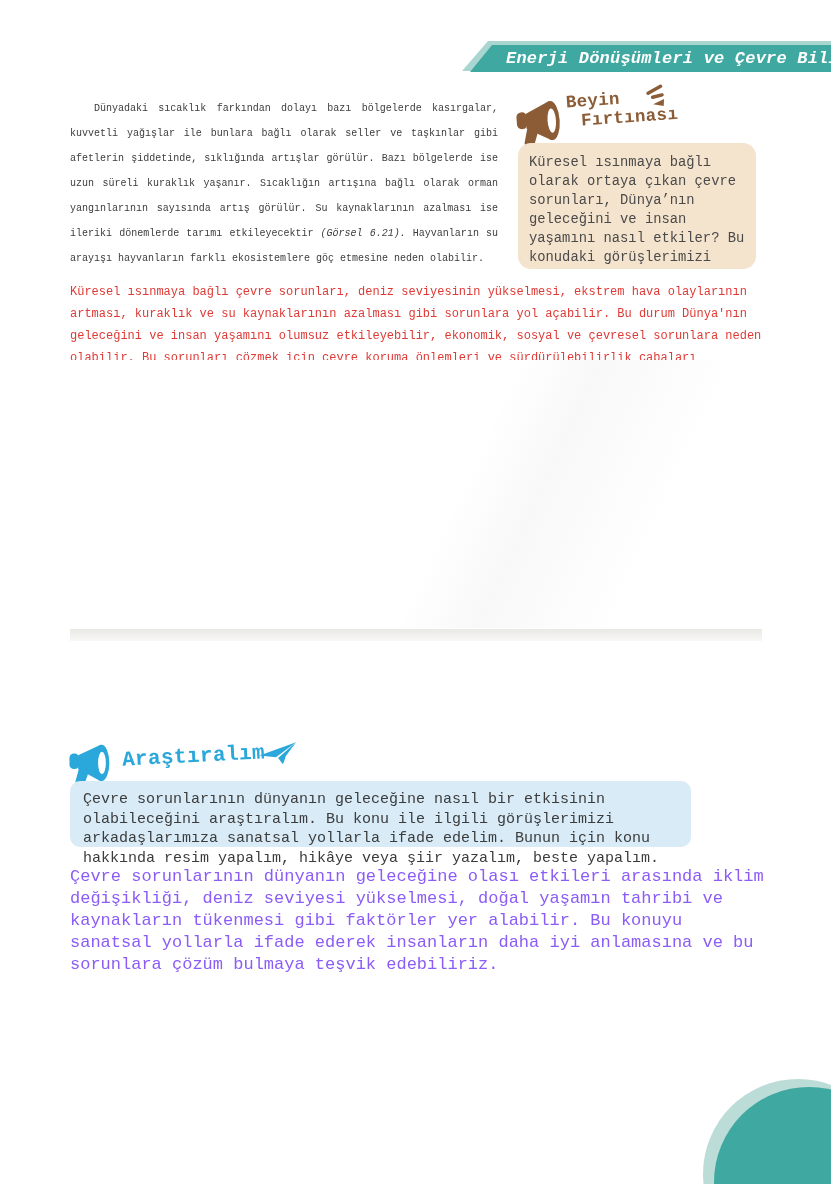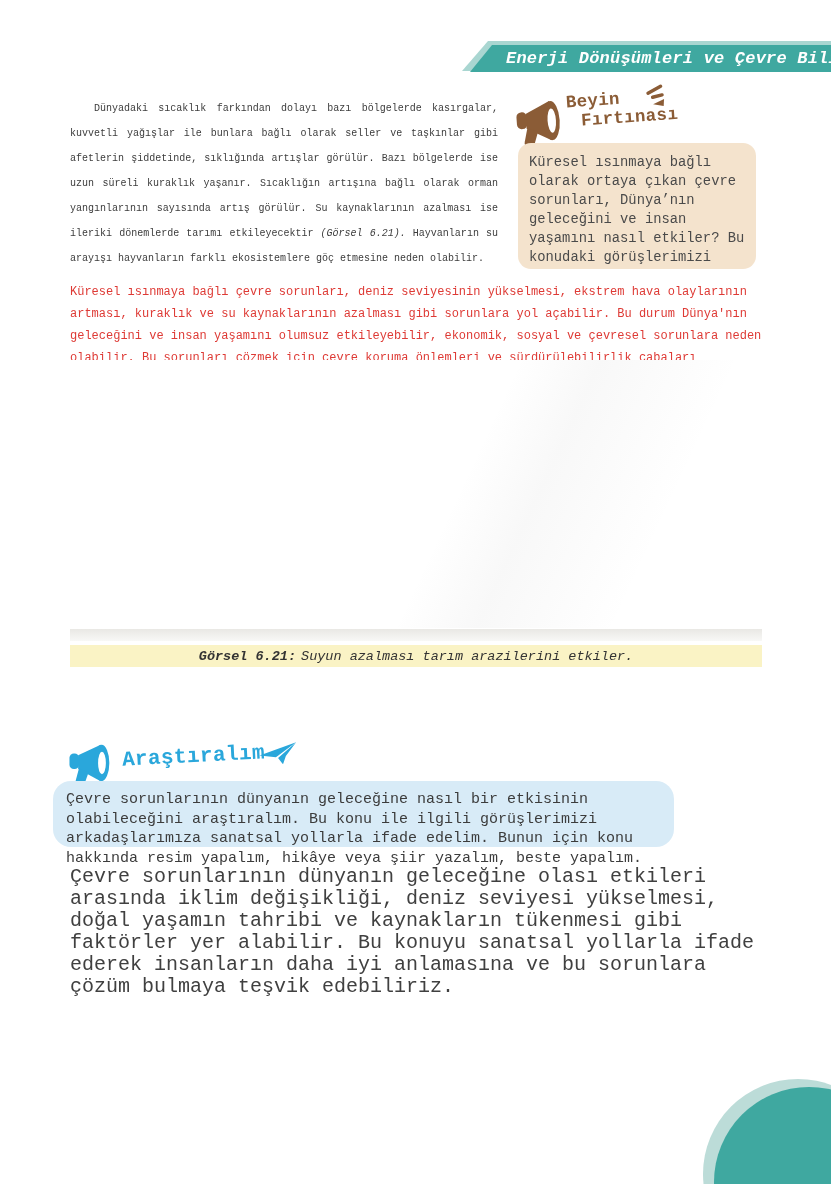--- a/index.html
+++ b/index.html
@@ -56,21 +56,21 @@
     font-size:13.8px; line-height:19px; color:#4a4a4a;
   }
 
   
   .answer1 {
     position:absolute; left:70px; top:281px; width:700px;
     color:#de3a35; font-size:12px; line-height:22px; text-align:left;
   }
   .answer2 {
     position:absolute; left:70px; top:866px; width:700px;
-    color:#404040; font-size:20px; line-height:22px;
+    color:#8b5cf6; font-size:17px; line-height:22px;
   }
 
   
   .figure-area {
     position:absolute; left:70px; top:360px; width:692px; height:268px;
     background:
       linear-gradient(115deg, rgba(0,0,0,0) 55%, rgba(120,120,120,0.05) 65%, rgba(0,0,0,0) 82%),
       #ffffff;
   }
   .figure-strip {
@@ -96,22 +96,22 @@
     position:absolute; left:66px; top:737px; width:270px; height:56px;
   }
   .research-head .mega { position:absolute; left:0; top:0; }
   .research-title {
     position:absolute; left:56px; top:8px;
     color:#2aa7db; font-weight:bold; font-size:21px;
     transform:rotate(-3deg); letter-spacing:0.4px;
   }
   .research-plane { position:absolute; left:192px; top:6px; transform:rotate(-8deg); }
   .research-box {
-    position:absolute; left:53px; top:781px; width:621px; height:66px;
-    background:#d8ebf7; border-radius:18px;
+    position:absolute; left:70px; top:781px; width:621px; height:66px;
+    background:#d8ebf7; border-radius:10px;
     padding:9px 13px;
     font-size:15px; line-height:19.5px; color:#3c3c3c;
   }
 
   
   .corner-circle-light {
     position:absolute; left:703px; top:1079px; width:190px; height:190px;
     border-radius:50%; background:#bcdcd8;
   }
   .corner-circle {
@@ -163,24 +163,20 @@
   </div>
 
   <div class="brainstorm-box">
     <span>Küresel ısınmaya bağlı olarak ortaya çıkan çevre sorunları, Dünya’nın geleceğini ve insan yaşamını nasıl etkiler? Bu konudaki görüşlerimizi arkadaşlarımızla paylaşalım ve farklı görüşleri sınıf tahtasına listeleyelim.</span>
   </div>
 
   <p class="answer1">Küresel ısınmaya bağlı çevre sorunları, deniz seviyesinin yükselmesi, ekstrem hava olaylarının artması, kuraklık ve su kaynaklarının azalması gibi sorunlara yol açabilir. Bu durum Dünya'nın geleceğini ve insan yaşamını olumsuz etkileyebilir, ekonomik, sosyal ve çevresel sorunlara neden olabilir. Bu sorunları çözmek için çevre koruma önlemleri ve sürdürülebilirlik çabaları gerekebilir.</p>
 
   <div class="figure-area"></div>
   <div class="figure-strip"></div>
-  <div class="figure-caption">
-    <span class="lbl">Görsel 6.21:</span>
-    <span>Suyun azalması tarım arazilerini etkiler.</span>
-  </div>
 
 
   <div class="research-head">
     <span class="mega">
       <svg width="52" height="52" viewBox="0 0 60 60">
         <g fill="#2aa7db">
           <path d="M14 21 L40 9 L40 51 L14 37 Z"></path>
           <ellipse cx="41" cy="30" rx="9" ry="21"></ellipse>
           <rect x="4" y="19" width="11" height="18" rx="5"></rect>
           <path d="M15 36 L26 41 L21 55 Q19 59 14 57 Q10 55 11 51 Z"></path>

